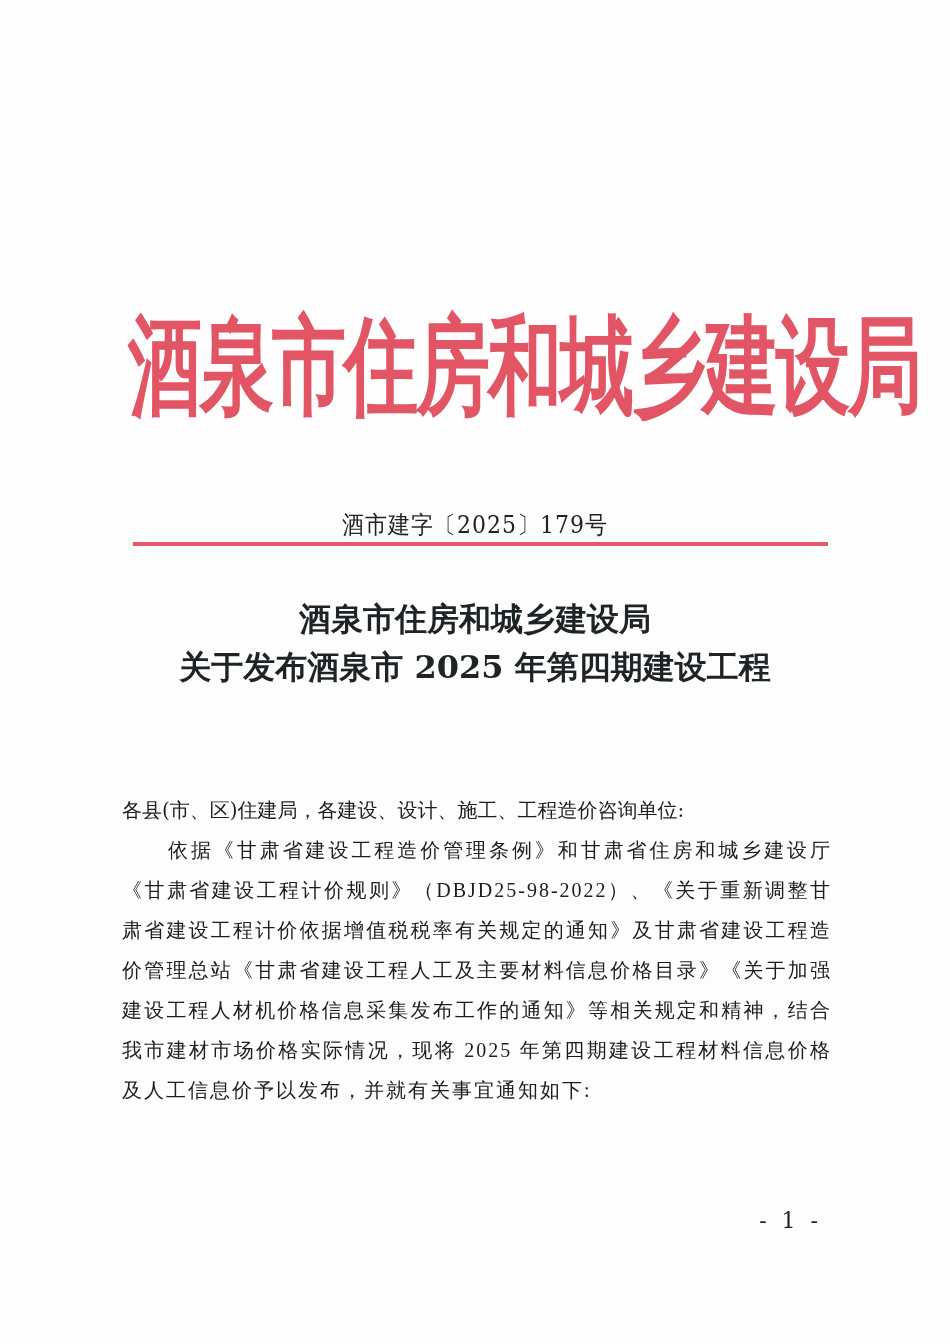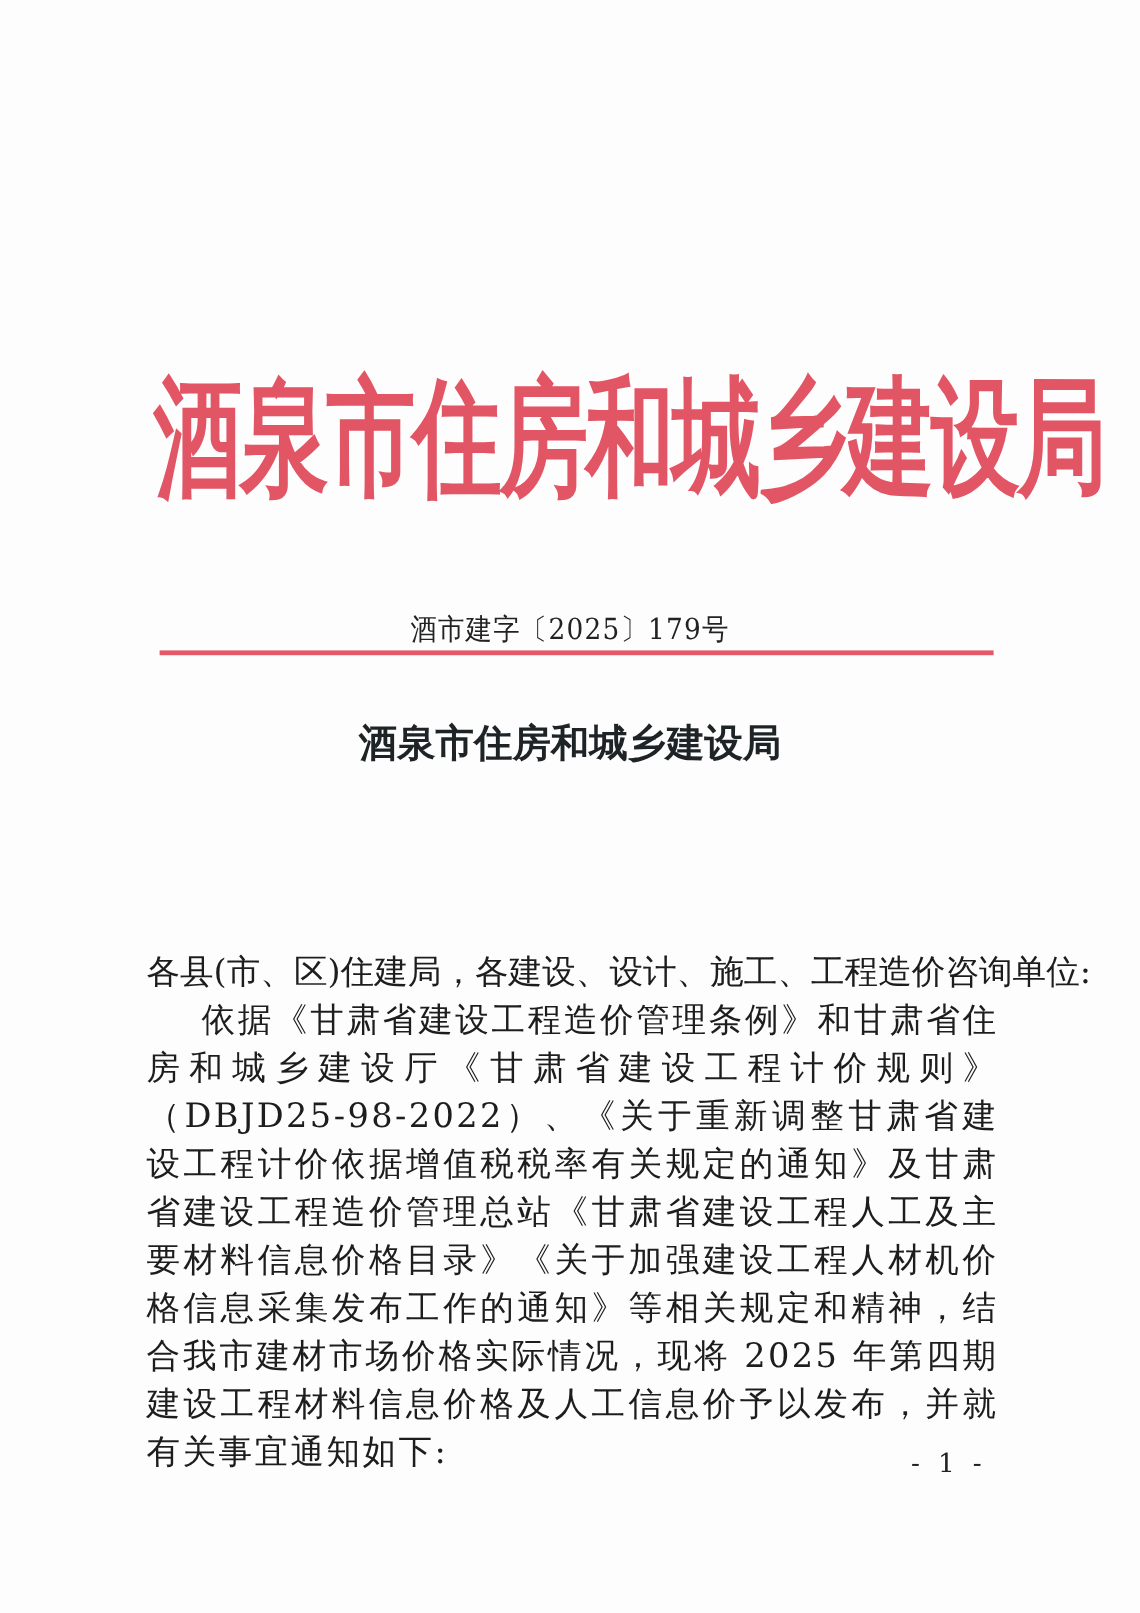--- a/index.html
+++ b/index.html
@@ -68,33 +68,34 @@
       line-height: 48px;
       color: #1e2326;
     }
     .title div { white-space: nowrap; }
     .body {
       position: absolute;
       left: 122px;
       top: 790px;
       width: 710px;
       font-family: "DejaVu Serif", "Liberation Serif", serif;
-      font-size: 28px;
+      font-size: 20px;
       line-height: 40px;
       color: #1d1d1d;
     }
     .salutation {
       white-space: nowrap;
       margin: 0;
     }
     .para {
       margin: 0;
       text-indent: 46px;
       text-align: justify;
       letter-spacing: 2px;
+      font-family: Liberation Serif, serif;
     }
     .page-number {
       position: absolute;
       right: 128px;
       top: 1208px;
       font-family: "DejaVu Serif", "Liberation Serif", serif;
       font-size: 22px;
       color: #222;
       letter-spacing: 4px;
     }
@@ -105,20 +106,21 @@
 <div class="page">
 
   <div class="masthead">酒泉市住房和城乡建设局</div>
 
   <div class="docnum">酒市建字〔2025〕179号</div>
 
   <div class="red-rule"></div>
 
   <div class="title">
     <div>酒泉市住房和城乡建设局</div>
+    <div>关于发布酒泉市 2025 年第四期建设工程</div>
   </div>
 
   <div class="body">
     <p class="salutation">各县(市、区)住建局，各建设、设计、施工、工程造价咨询单位:</p>
     <p class="para">依据《甘肃省建设工程造价管理条例》和甘肃省住房和城乡建设厅《甘肃省建设工程计价规则》（DBJD25-98-2022）、《关于重新调整甘肃省建设工程计价依据增值税税率有关规定的通知》及甘肃省建设工程造价管理总站《甘肃省建设工程人工及主要材料信息价格目录》《关于加强建设工程人材机价格信息采集发布工作的通知》等相关规定和精神，结合我市建材市场价格实际情况，现将 2025 年第四期建设工程材料信息价格及人工信息价予以发布，并就有关事宜通知如下:</p>
   </div>
 
   <div class="page-number">- 1 -</div>
 
 </div>

